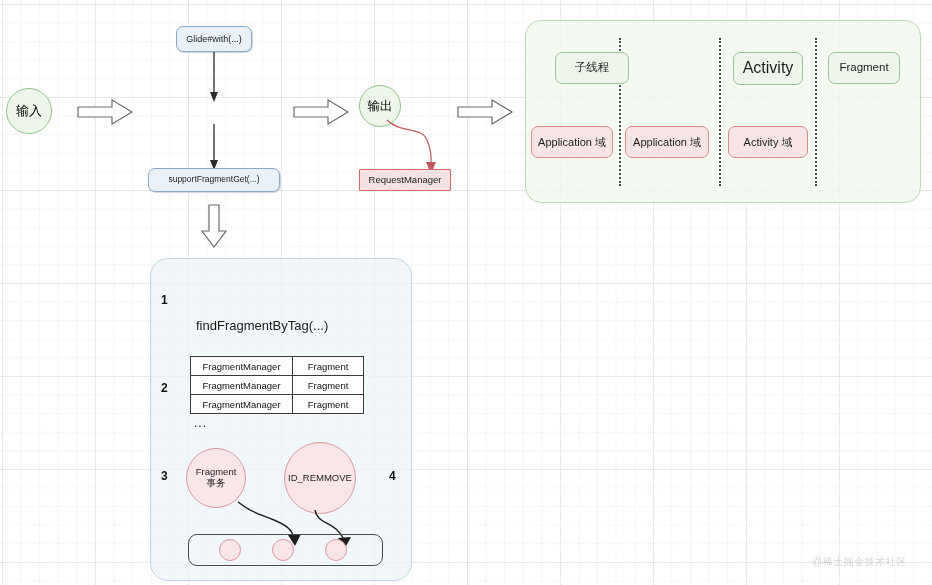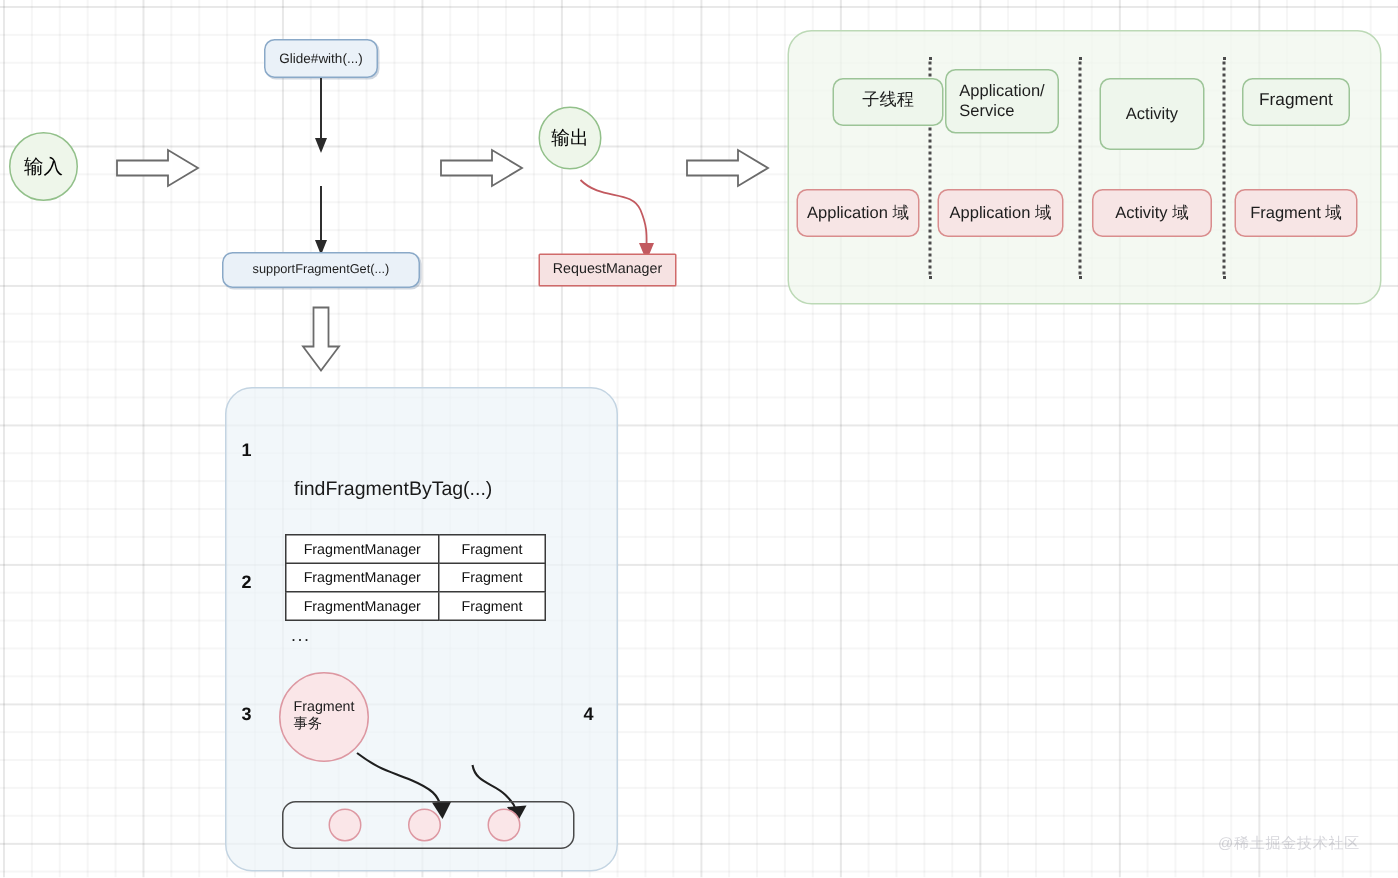--- a/index.html
+++ b/index.html
@@ -23,21 +23,21 @@
     font-family: "Liberation Sans", "DejaVu Sans", sans-serif;
     color: #222;
   }
   .abs { position: absolute; box-sizing: border-box; }
 
   
   .node {
     display: flex;
     align-items: center;
     justify-content: center;
-    text-align: left;
+    text-align: center;
     line-height: 1.15;
     white-space: pre-line;
   }
   .blue-box {
     background: #eaf1f8;
     border: 1px solid #8aa9c8;
     border-radius: 7px;
     color: #1d1d1d;
     box-shadow: 1px 1px 0 rgba(120,140,165,0.35);
   }
@@ -145,21 +145,21 @@
   <div class="abs node blue-box" style="left:148px; top:168px; width:132px; height:24px; font-size:8.5px;">supportFragmentGet(...)</div>
 
   <svg class="abs" style="left:200px; top:205px; width:28px; height:44px;" viewBox="0 0 28 44">
     <polygon points="9,0 19,0 19,26 26,26 14,42 2,26 9,26" fill="#ffffff" stroke="#6b6b6b" stroke-width="1.2"></polygon>
   </svg>
 
   <svg class="abs" style="left:294px; top:98px; width:56px; height:28px;" viewBox="0 0 56 28">
     <polygon points="0,9 34,9 34,2 54,14 34,26 34,19 0,19" fill="#ffffff" stroke="#6b6b6b" stroke-width="1.2"></polygon>
   </svg>
 
-  <div class="abs node green-circle" style="left:359px; top:71px; width:42px; height:42px; font-size:12.5px;">输出</div>
+  <div class="abs node green-circle" style="left:359px; top:85px; width:42px; height:42px; font-size:12.5px;">输出</div>
 
   <svg class="abs" style="left:385px; top:118px; width:70px; height:58px;" viewBox="0 0 70 58">
     <path d="M2,2 C16,16 36,8 42,22 C47,34 46,40 46,48" fill="none" stroke="#c2595f" stroke-width="1.2"></path>
     <polygon points="46,56 41,44 51,44" fill="#c2595f"></polygon>
   </svg>
 
   <div class="abs node red-box" style="left:359px; top:169px; width:92px; height:22px; font-size:9.5px;">RequestManager</div>
 
   <svg class="abs" style="left:458px; top:98px; width:56px; height:28px;" viewBox="0 0 56 28">
     <polygon points="0,9 34,9 34,2 54,14 34,26 34,19 0,19" fill="#ffffff" stroke="#6b6b6b" stroke-width="1.2"></polygon>
@@ -167,29 +167,26 @@
 
   <div class="abs panel-green" style="left:525px; top:20px; width:396px; height:183px;"></div>
 
   <div class="abs vdash" style="left:619px; top:38px; height:148px;"></div>
   <div class="abs vdash" style="left:719px; top:38px; height:148px;"></div>
   <div class="abs vdash" style="left:815px; top:38px; height:148px;"></div>
 
   <div class="abs node green-box" style="left:535px; top:52px; width:74px; height:32px; font-size:11.5px;margin-left:20px;">子线程</div>
   <div class="abs node pink-box" style="left:531px; top:126px; width:82px; height:32px; font-size:11px;">Application 域</div>
 
-  <div class="abs node green-box" style="left:630px; top:46px; width:76px; height:43px; font-size:11px;">Application/
-Service</div>
   <div class="abs node pink-box" style="left:625px; top:126px; width:84px; height:32px; font-size:11px;">Application 域</div>
 
-  <div class="abs node green-box" style="left:733px; top:52px; width:70px; height:48px; font-size:11px;">Activity</div>
+  <div class="abs node green-box" style="left:733px; top:52px; width:70px; height:33px; font-size:16px;">Activity</div>
   <div class="abs node pink-box" style="left:728px; top:126px; width:80px; height:32px; font-size:11px;">Activity 域</div>
 
   <div class="abs node green-box" style="left:828px; top:52px; width:72px; height:32px; font-size:11.5px;">Fragment</div>
-  <div class="abs node pink-box" style="left:823px; top:126px; width:82px; height:32px; font-size:11px;">Fragment 域</div>
 
   <div class="abs panel-blue" style="left:150px; top:258px; width:262px; height:323px;"></div>
 
   <div class="abs num-label" style="left:161px; top:293px; font-size:12px;">1</div>
   <div class="abs plain-text" style="left:196px; top:318px; font-size:13px;">findFragmentByTag(...)</div>
 
   <div class="abs num-label" style="left:161px; top:381px; font-size:12px;">2</div>
 
   <table class="abs ftable" style="left:190px; top:356px;border-radius:22px;">
     <tbody>
@@ -207,20 +204,21 @@
       </tr>
     </tbody>
   </table>
 
   <div class="abs plain-text" style="left:194px; top:416px; font-size:12px; letter-spacing:1px;">...</div>
 
   <div class="abs num-label" style="left:161px; top:469px; font-size:12px;">3</div>
   <div class="abs node pink-circle" style="left:186px; top:448px; width:60px; height:60px; font-size:9.5px;">Fragment
 事务</div>
 
+  <div class="abs node pink-circle" style="left:284px; top:442px; width:72px; height:72px; font-size:9.5px;">ID_REMMOVE</div>
   <div class="abs num-label" style="left:389px; top:469px; font-size:12px;">4</div>
 
   <svg class="abs" style="left:236px; top:500px; width:80px; height:48px;" viewBox="0 0 80 48">
     <path d="M2,2 C18,14 24,14 38,20 C52,26 56,30 58,38" fill="none" stroke="#1f1f1f" stroke-width="1.4"></path>
     <polygon points="59,46 52,35 65,34" fill="#1f1f1f"></polygon>
   </svg>
 
   <svg class="abs" style="left:311px; top:508px; width:50px; height:40px;" viewBox="0 0 50 40">
     <path d="M4,2 C6,14 18,14 26,22 C31,27 33,30 33,34" fill="none" stroke="#1f1f1f" stroke-width="1.4"></path>
     <polygon points="34,40 27,30 40,29" fill="#1f1f1f"></polygon>

